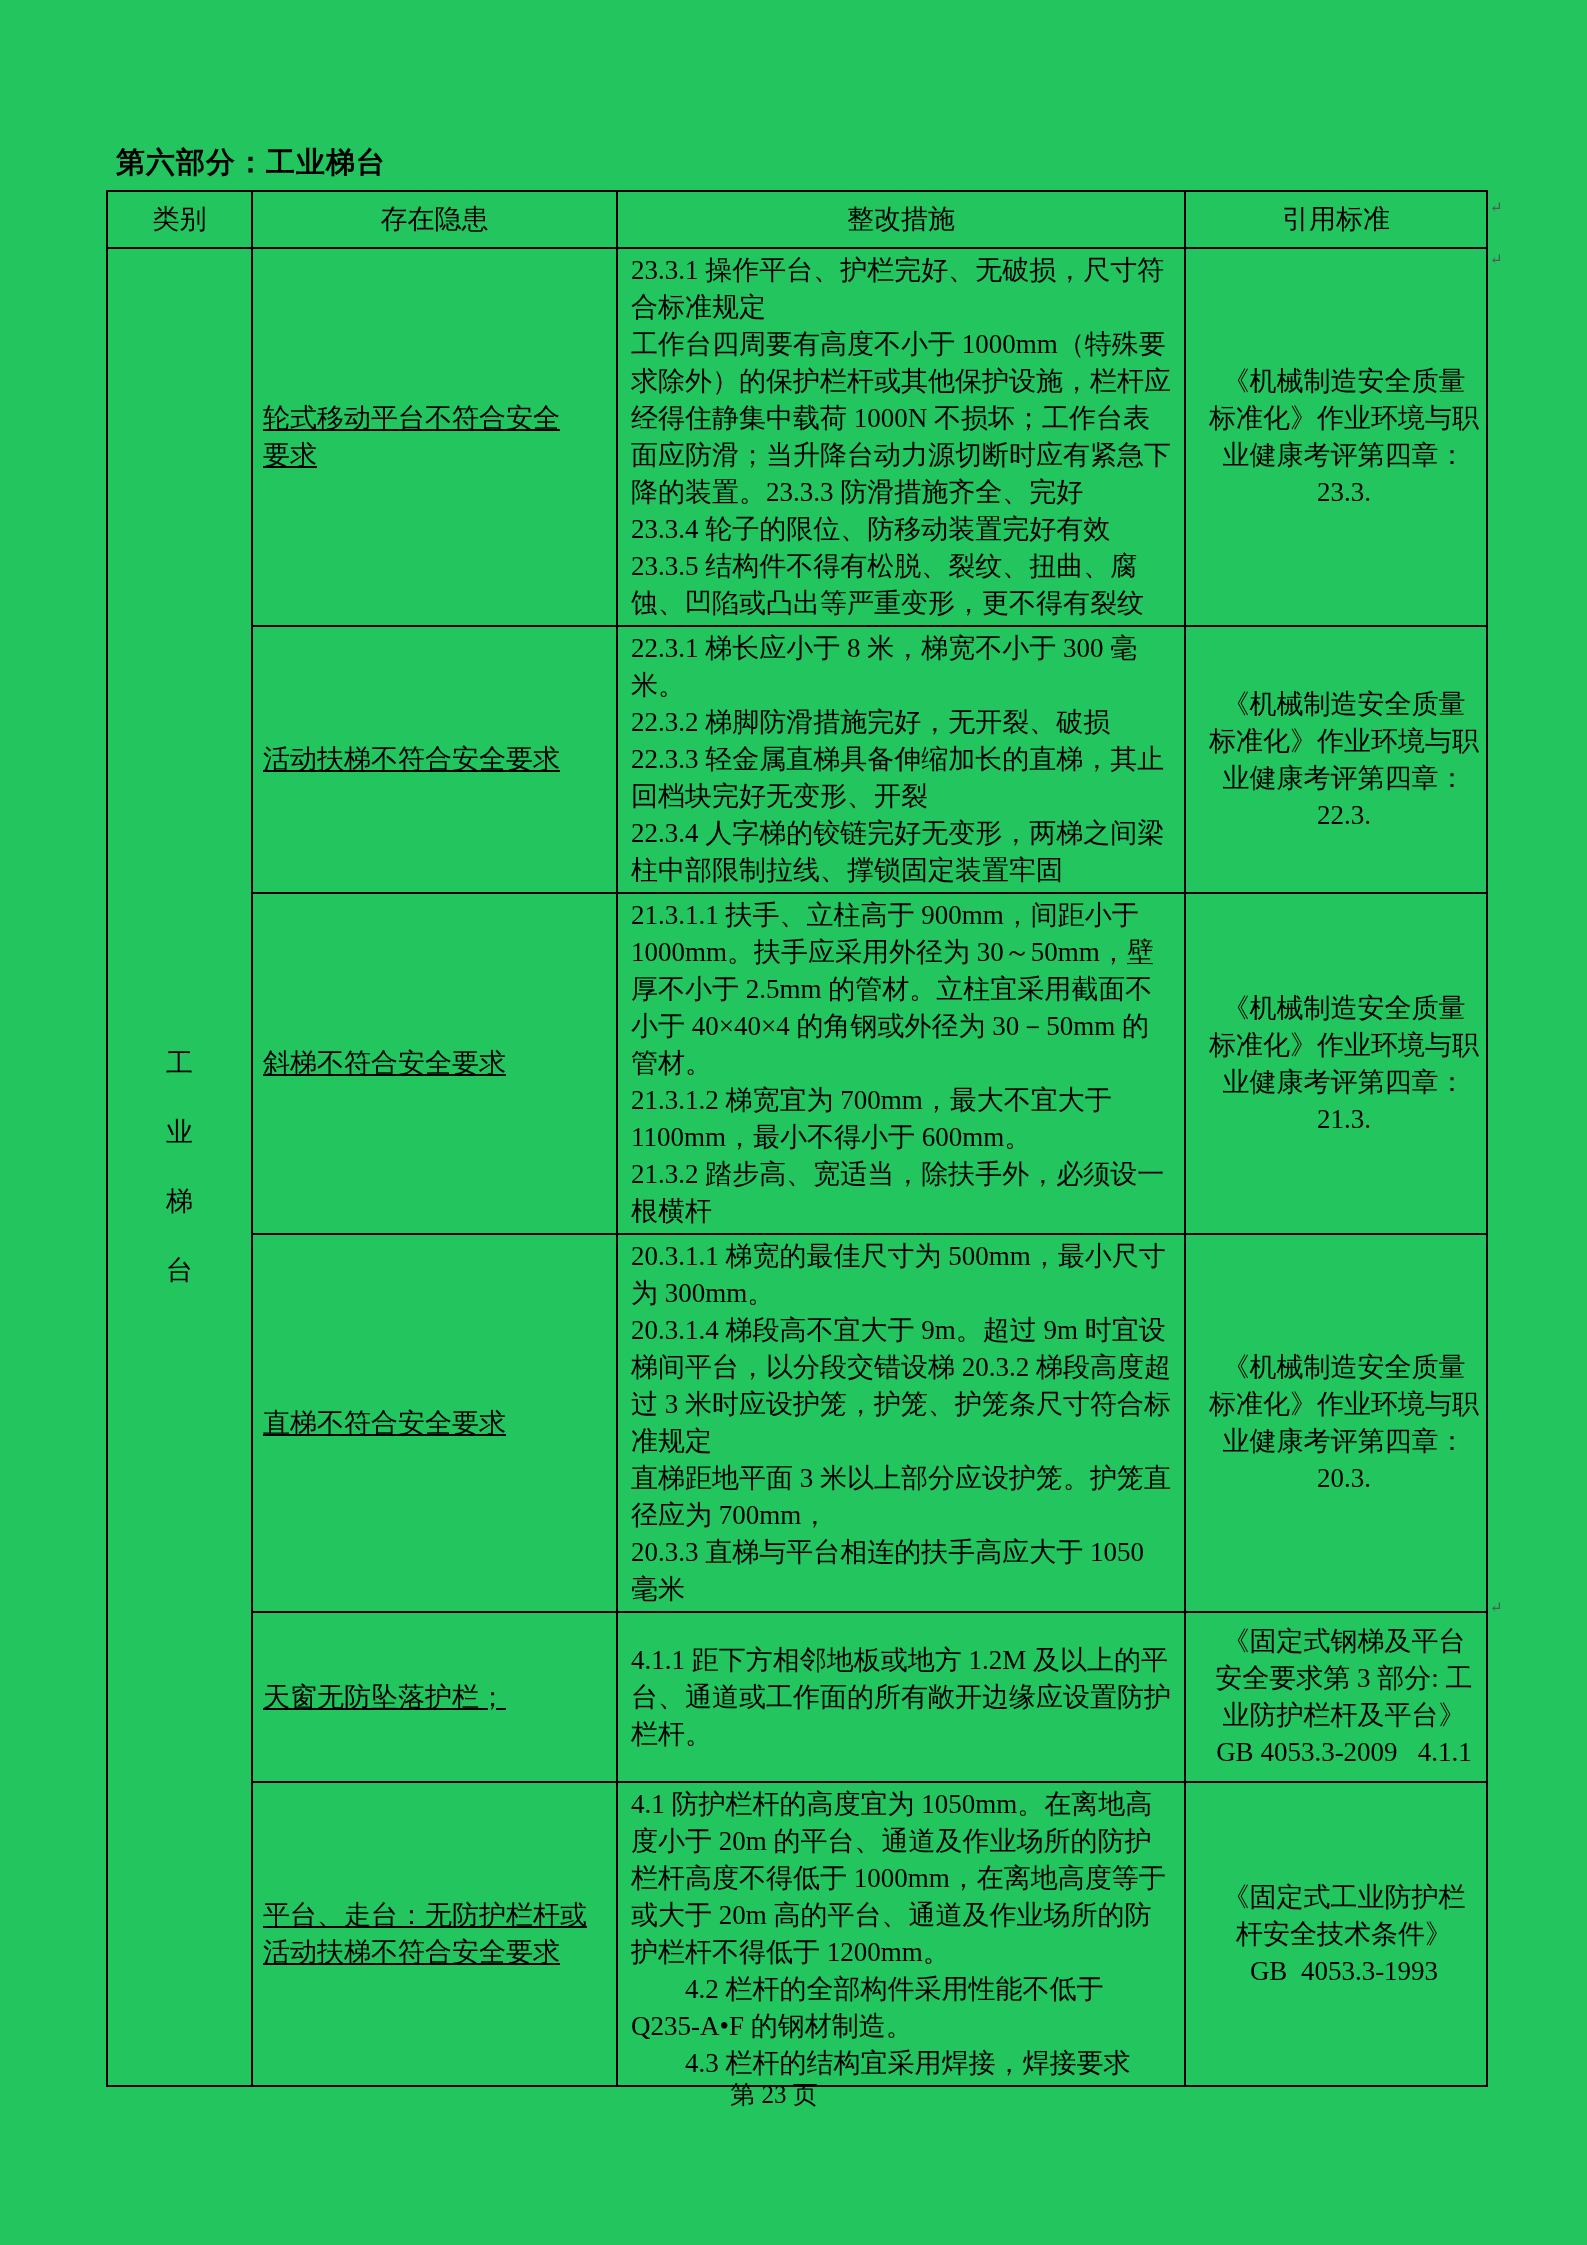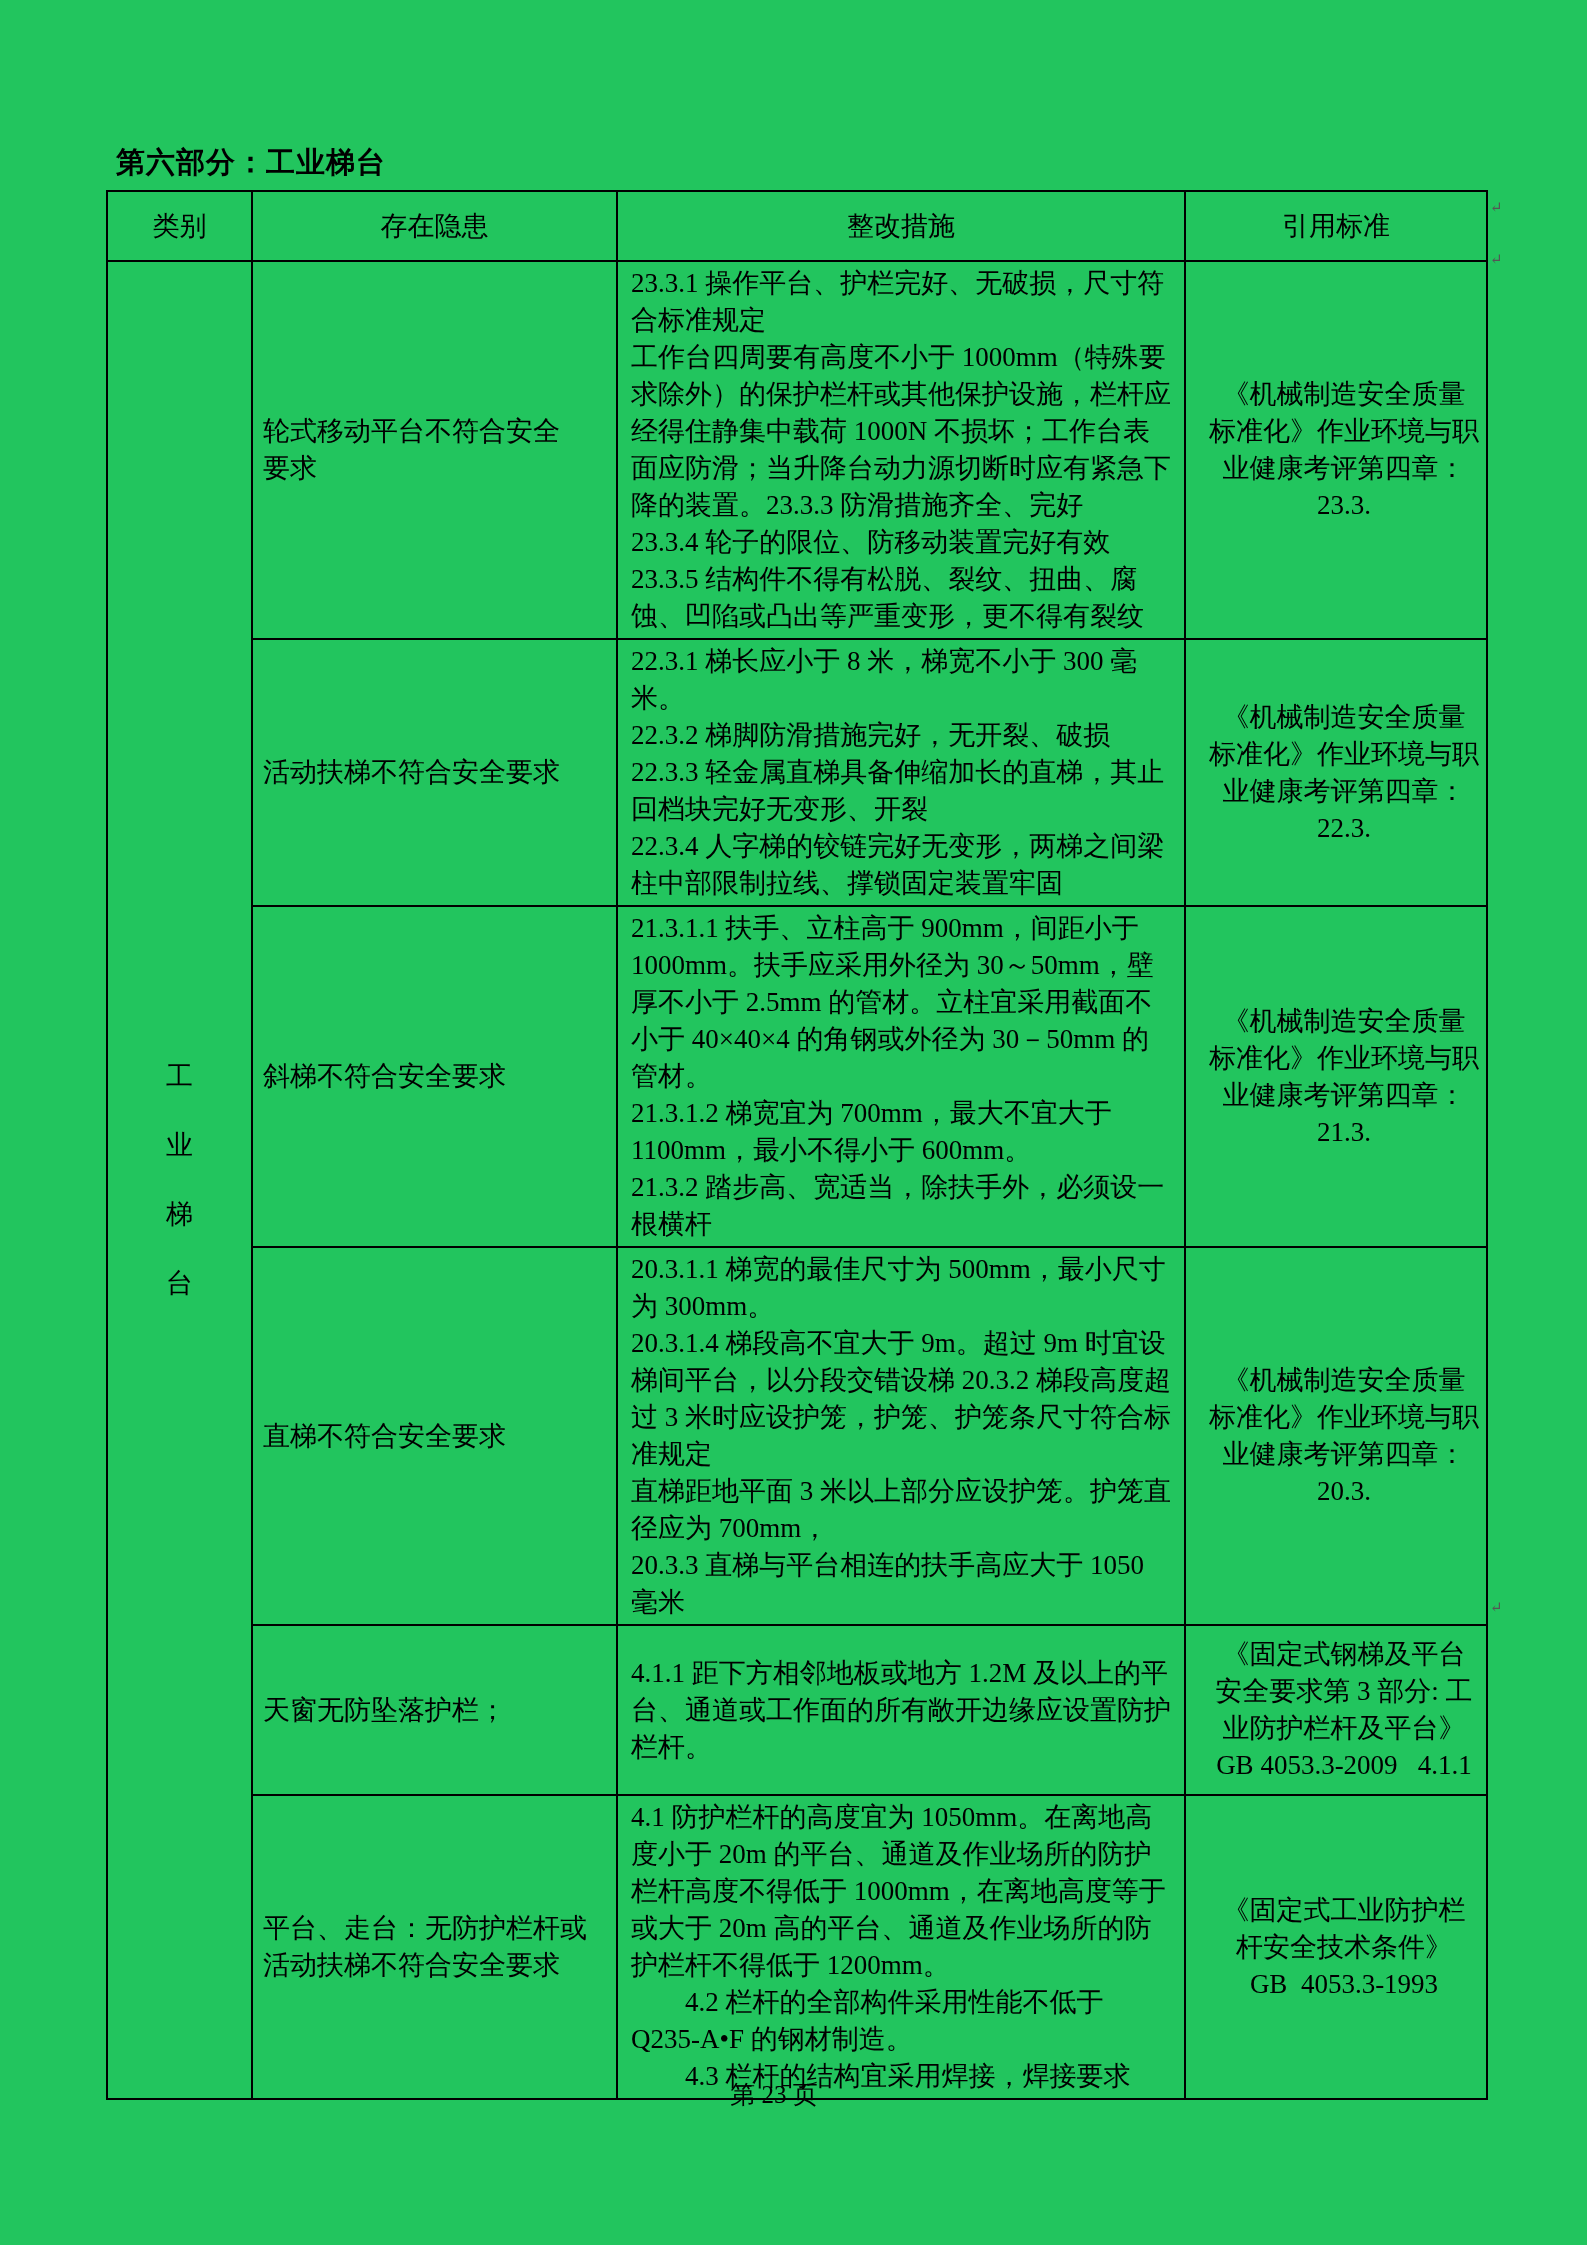--- a/index.html
+++ b/index.html
@@ -33,20 +33,21 @@
     text-align:center;
   }
   .cat-col {
     display:flex; flex-direction:column; align-items:center;
     gap:32px;
   }
   .cat-char { display:block; }
   td.hazard {
     text-align:left; padding:6px 8px 6px 10px;
     white-space:pre-wrap;
+    text-decoration:underline;
   }
   td.measures {
     text-align:left; padding:3px 12px 3px 13px;
     white-space:pre-wrap;
   }
   td.standard {
     text-align:center; padding:3px 6px 3px 22px;
     white-space:pre-wrap;
   }
   .footer {
@@ -68,21 +69,21 @@
   <div class="title">第六部分：工业梯台</div>
 
   <table class="doc">
     <colgroup>
       <col style="width:145px">
       <col style="width:365px">
       <col style="width:568px">
       <col style="width:302px">
     </colgroup>
     <tbody>
-        <tr style="height:70px">
+        <tr style="height:57px">
       <th class="hd">类别</th>
       <th class="hd">存在隐患</th>
       <th class="hd">整改措施</th>
       <th class="hd">引用标准</th>
     </tr>
 
     <tr style="height:370px">
       <td class="cat" rowspan="6">
         <div class="cat-col">
           <span class="cat-char">工</span>

